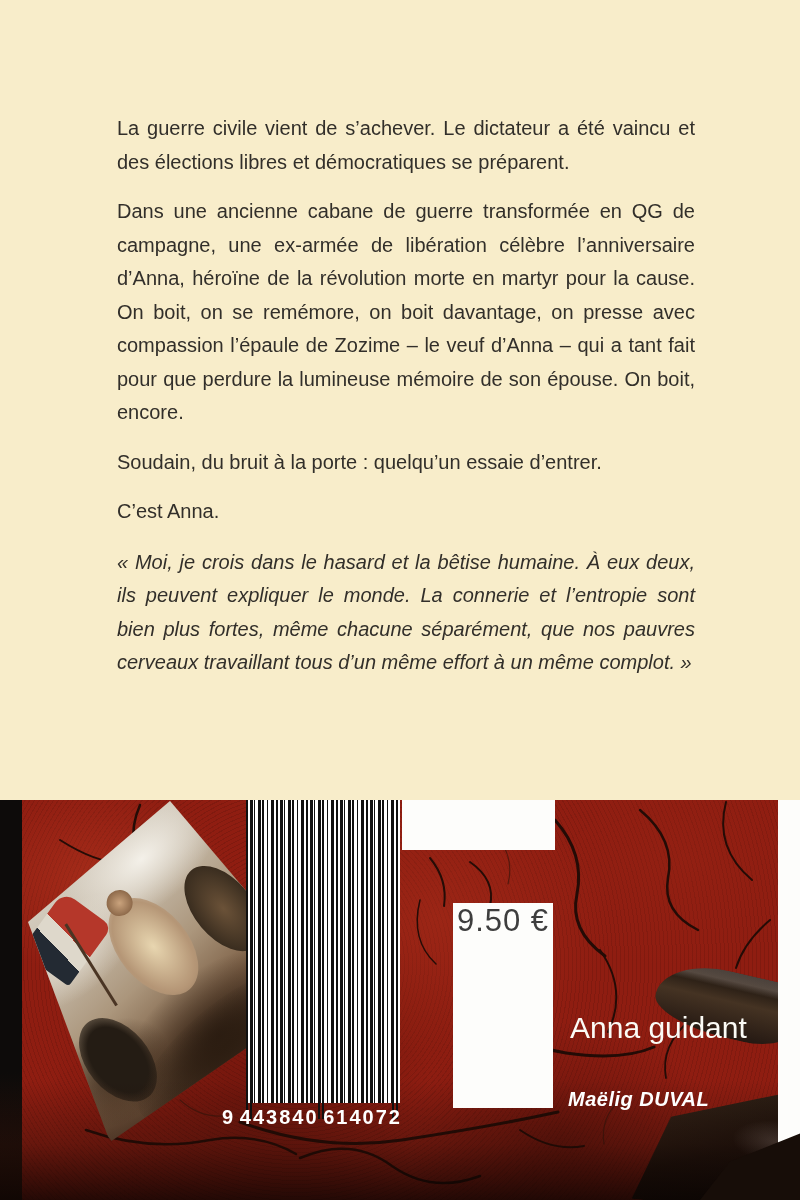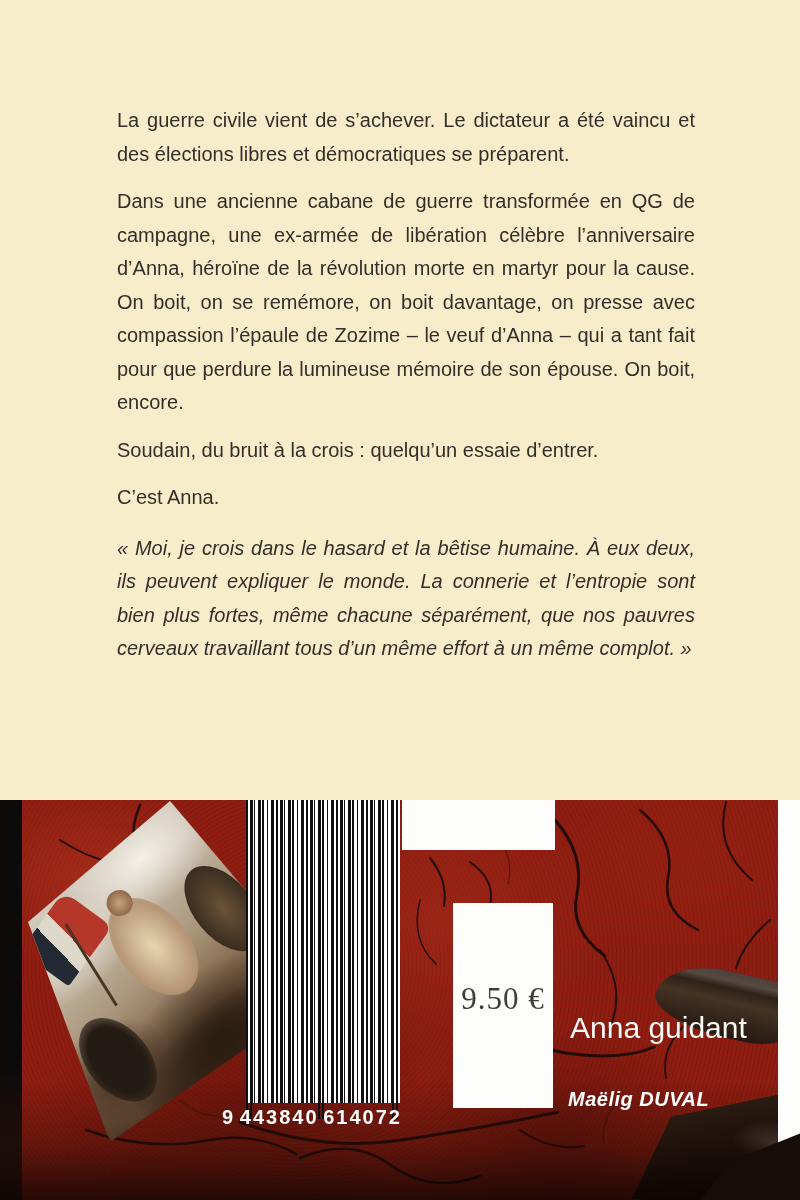--- a/index.html
+++ b/index.html
@@ -7,21 +7,21 @@
     position:relative;width:800px;height:1200px;overflow:hidden;
     background:#f8edca;
     font-family:"Liberation Sans",sans-serif;
     margin:0 auto;
   }
   
   .synopsis{
     position:absolute;left:117px;top:96px;width:578px;
     color:#322f2a;font-size:20px;line-height:33.5px;text-align:justify;
   }
-  .synopsis p{margin:8px 0 14px 0;}
+  .synopsis p{margin:16px 0 14px 0;}
   .synopsis .quote{font-style:italic;margin-top:17px;}
   
   .red-section{
     position:absolute;left:0;top:800px;width:800px;height:400px;overflow:hidden;
     background-color:#8f1d11;
     background-image:
       radial-gradient(ellipse 220px 160px at 12% 20%, rgba(193,62,36,.45), transparent 60%),
       radial-gradient(ellipse 260px 200px at 55% 30%, rgba(168,46,26,.50), transparent 65%),
       radial-gradient(ellipse 240px 180px at 85% 15%, rgba(152,36,20,.40), transparent 60%),
       radial-gradient(ellipse 300px 220px at 30% 75%, rgba(60,10,5,.35),   transparent 65%),
@@ -75,21 +75,21 @@
   .g1{left:246px;} .g2{left:318px;} .g3{left:392px;}
   .ean{
     position:absolute;left:222px;top:305px;width:180px;height:24px;
     display:flex;justify-content:space-between;align-items:center;
     color:#ffffff;font-weight:bold;font-size:20px;letter-spacing:2px;
   }
   
   .white-rect-top{position:absolute;left:402px;top:0;width:153px;height:50px;background:#fdfdfb;}
   .white-rect-vertical{
     position:absolute;left:453px;top:103px;width:100px;height:205px;background:#fdfdfb;
-    display:flex;flex-direction:column;justify-content:center;align-items:center;font-family:Liberation Serif, serif;
+    display:flex;flex-direction:column;justify-content:flex-start;align-items:center;
   }
   .price{color:#3e3e3e;font-size:31px;letter-spacing:1px;padding-bottom:14px;white-space:nowrap;}
   .right-strip{position:absolute;left:778px;top:0;width:22px;height:390px;background:#fdfdfb;}
   
   .rifle-band1{
     position:absolute;left:655px;top:172px;width:150px;height:66px;transform:rotate(13deg);
     border-radius:46% 6% 38% 55% / 60% 22% 48% 42%;
     background:
       linear-gradient(180deg, rgba(186,168,156,.35) 0 14%, transparent 26%),
       linear-gradient(180deg,#0f0a07,#453323 45%,#241812 100%);
@@ -115,21 +115,21 @@
   .author-block{position:absolute;left:568px;top:288px;color:#ffffff;font-size:20px;font-weight:bold;letter-spacing:.5px;font-style:italic;}
 </style>
 </head>
 <body>
 
 <div class="cover">
 
   <div class="synopsis">
     <p>La guerre civile vient de s’achever. Le dictateur a été vaincu et des élections libres et démocratiques se préparent.</p>
     <p>Dans une ancienne cabane de guerre transformée en QG de campagne, une ex-armée de libération célèbre l’anniversaire d’Anna, héroïne de la révolution morte en martyr pour la cause. On boit, on se remémore, on boit davantage, on presse avec compassion l’épaule de Zozime – le veuf d’Anna – qui a tant fait pour que perdure la lumineuse mémoire de son épouse. On boit, encore.</p>
-    <p>Soudain, du bruit à la crois : quelqu’un essaie d’entrer.</p>
+    <p>Soudain, du bruit à la porte : quelqu’un essaie d’entrer.</p>
     <p>C’est Anna.</p>
     <p class="quote">«&nbsp;Moi, je crois dans le hasard et la bêtise humaine. À eux deux, ils peuvent expliquer le monde. La connerie et l’entropie sont bien plus fortes, même chacune séparément, que nos pauvres cerveaux travaillant tous d’un même effort à un même complot.&nbsp;»</p>
   </div>
 
   <div class="red-section">
 
     <svg class="cracks" viewBox="0 0 800 400" xmlns="http://www.w3.org/2000/svg">
       <g fill="none" stroke="#190a05" stroke-linecap="round" opacity="0.9">
         <path d="M140 5 q-18 42 12 72 q22 26 10 58" stroke-width="2.5"></path>
         <path d="M60 40 q44 28 74 22 q40 -6 58 38" stroke-width="2"></path>

